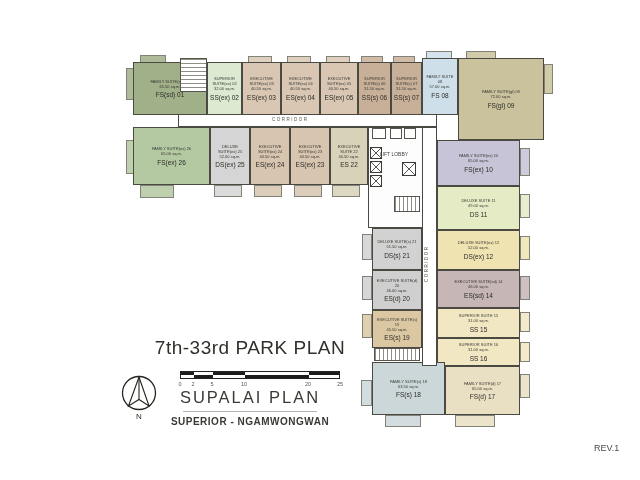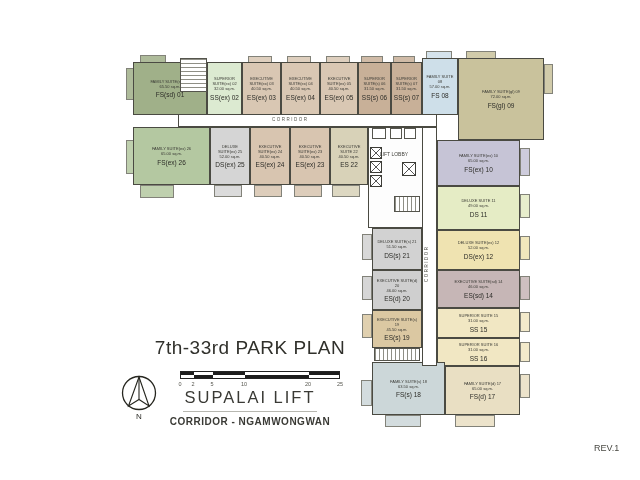--- a/index.html
+++ b/index.html
@@ -55,23 +55,23 @@
   <div class="liftlobby">LIFT LOBBY</div>
 
   <div class="title-main">7th-33rd PARK PLAN</div>
   <div id="scalebar">
     <div class="seg" style="left:0;top:0;width:13px;height:3px;"></div>
     <div class="seg" style="left:32px;top:0;width:32px;height:3px;"></div>
     <div class="seg" style="left:128px;top:0;width:30px;height:3px;"></div>
     <div class="seg" style="left:13px;bottom:0;width:19px;height:3px;"></div>
     <div class="seg" style="left:64px;bottom:0;width:64px;height:3px;"></div>
   </div>
-  <div class="title-project">SUPALAI LIFT</div>
+  <div class="title-project">SUPALAI PLAN</div>
   <div class="title-underline"></div>
-  <div class="title-location">CORRIDOR - NGAMWONGWAN</div>
+  <div class="title-location">SUPERIOR - NGAMWONGWAN</div>
 
   <svg id="northsvg" width="40" height="40" viewBox="0 0 40 40">
     <circle cx="20" cy="19" r="16.5" fill="none" stroke="#26261f" stroke-width="1.3"></circle>
     <path d="M20,3 L9.5,32 L20,25.5 L30,32 Z" fill="#ffffff" stroke="#26261f" stroke-width="1.1"></path>
     <line x1="20" y1="3" x2="20" y2="25.5" stroke="#26261f" stroke-width="1.1"></line>
   </svg>
   <div class="north-n">N</div>
 
   <div class="rev">REV.1</div>
 <div class="balcony" style="left: 140px; top: 55px; width: 26px; height: 8px; background: rgb(160, 176, 137);"></div>

